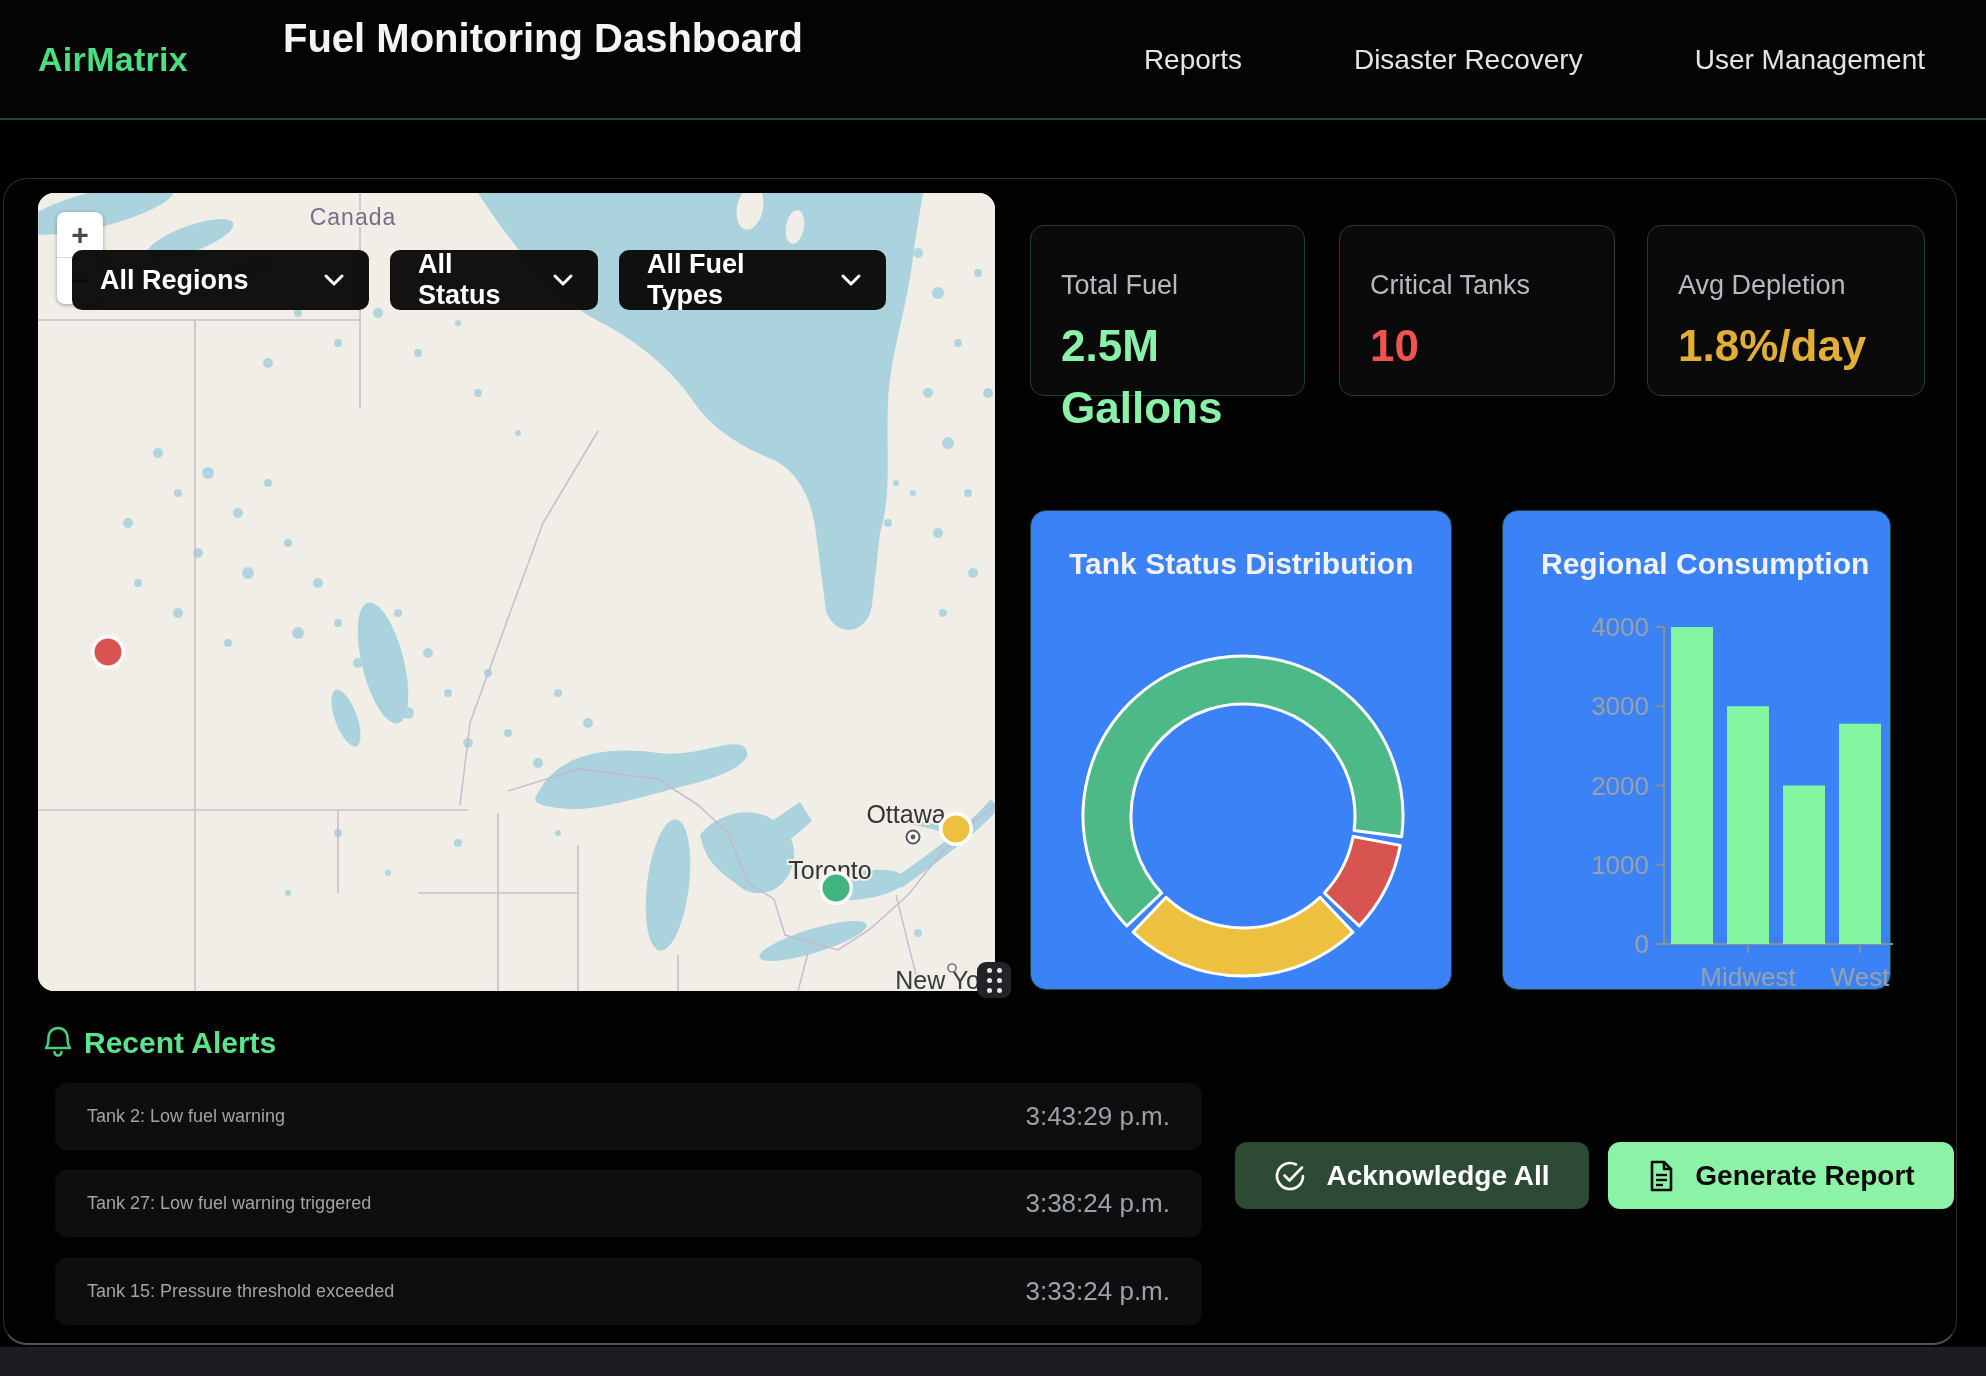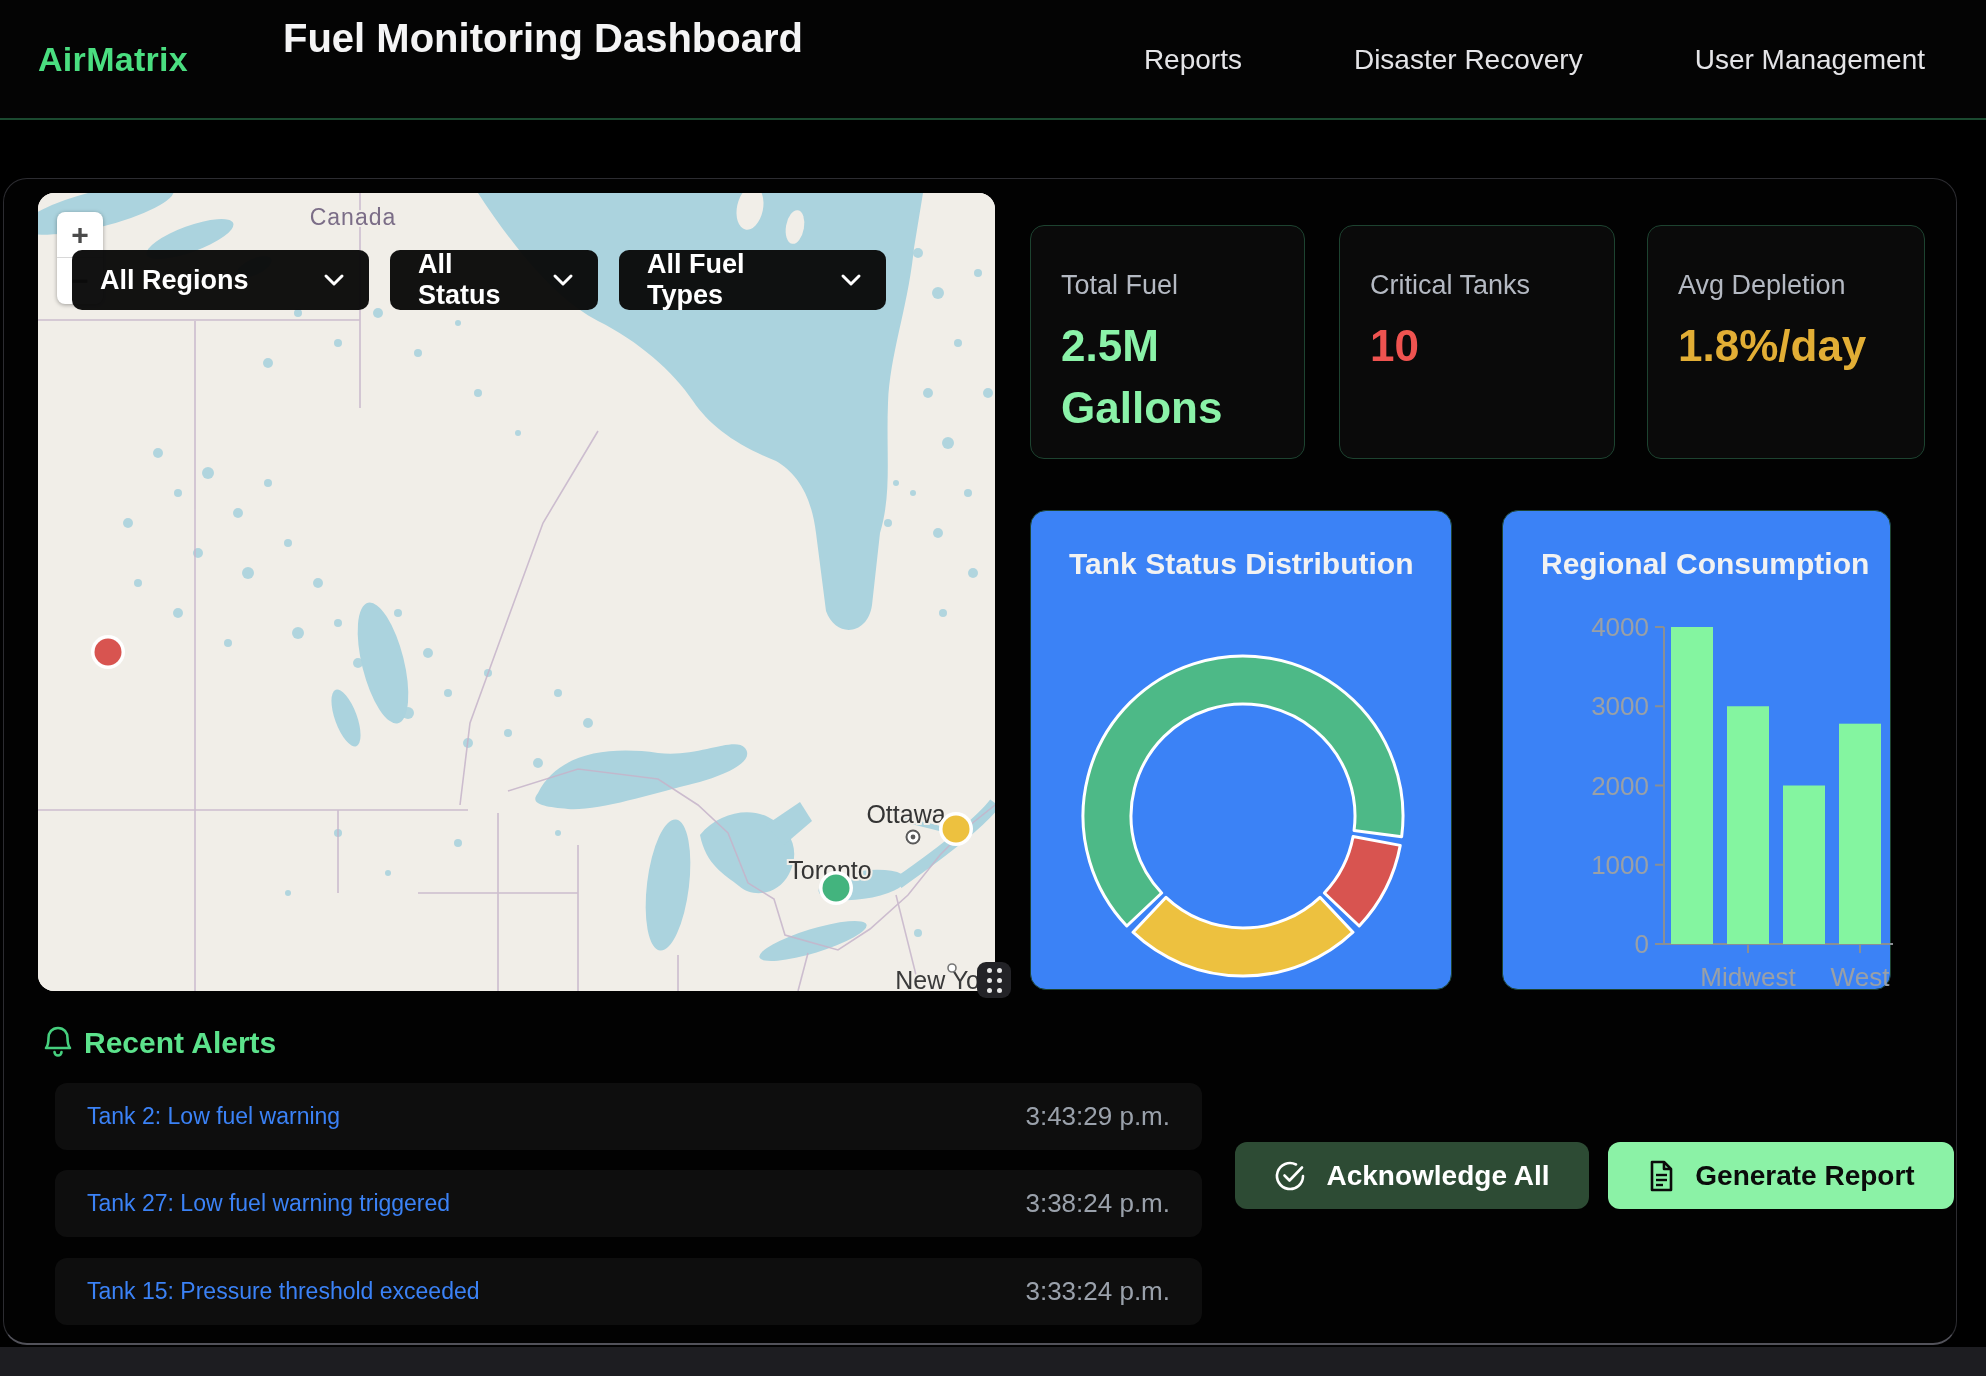--- a/index.html
+++ b/index.html
@@ -36,40 +36,40 @@
         font-weight:700;display:flex;align-items:center;justify-content:space-between;
         padding:0 24px 0 28px;cursor:pointer;}
   .pill .chev{margin-left:26px;display:flex;}
   .pill1{width:297px;}.pill2{width:267px;}.pill3{width:208px;}
   .drag-handle{position:absolute;left:977px;top:962px;width:34px;height:36px;background:#232327;
                border-radius:9px;display:grid;grid-template-columns:repeat(2,8px);grid-auto-rows:8px;
                gap:2px;place-content:center;cursor:grab;z-index:5;}
   .drag-handle i{width:5px;height:5px;border-radius:50%;background:#e6e6e6;display:block;margin:auto;}
 
   
-  .card{position:absolute;top:225px;height:234px;background:#0a0a0a;border:1px solid #1d4330;
+  .card{position:absolute;top:225px;height:171px;background:#0a0a0a;border:1px solid #1d4330;
         border-radius:14px;padding:44px 28px 0 30px;}
   .card-label{font-size:27px;color:#b4b9c2;font-weight:500;}
   .card-value{font-size:44px;font-weight:700;margin-top:14px;line-height:1.42;width:180px;}
   .card1{left:1030px;width:275px;}.card2{left:1339px;width:276px;}.card3{left:1647px;width:278px;}
 
   
   .panel{position:absolute;top:510px;height:480px;background:#3b82f6;border:1px solid #1d4330;
          border-radius:16px;}
   .panel-title{position:absolute;left:38px;top:36px;font-size:30px;font-weight:700;color:#f2f2f2;}
   .donut-panel{left:1030px;width:422px;}
   .bar-panel{left:1502px;width:389px;text-align:right;}
   .panel svg{position:absolute;left:0;top:0;}
 
   
   .alerts-title{position:absolute;left:84px;top:1026px;font-size:30px;font-weight:700;color:#5ce38c;}
   .bell{position:absolute;left:42px;top:1025px;}
   .alert-row{position:absolute;left:55px;width:1147px;height:67px;background:#0e0e0e;border-radius:12px;
              display:flex;align-items:center;justify-content:space-between;padding:0 32px;cursor:pointer;}
-  .alert-text{font-size:23px;color:#3b82f6;}
+  .alert-text{font-size:18px;color:#a3a3a3;}
   .alert-time{font-size:26px;color:#9aa1ab;}
 
   
   .btn{position:absolute;top:1142px;height:67px;border-radius:12px;display:flex;align-items:center;
        justify-content:center;gap:20px;font-size:28px;font-weight:700;cursor:pointer;border:none;}
   .btn-ack{left:1235px;width:354px;background:#2d4b34;color:#fff;}
   .btn-gen{left:1608px;width:346px;background:#8bf2a6;color:#0b0b0b;}
 </style>
 </head>
 <body>

